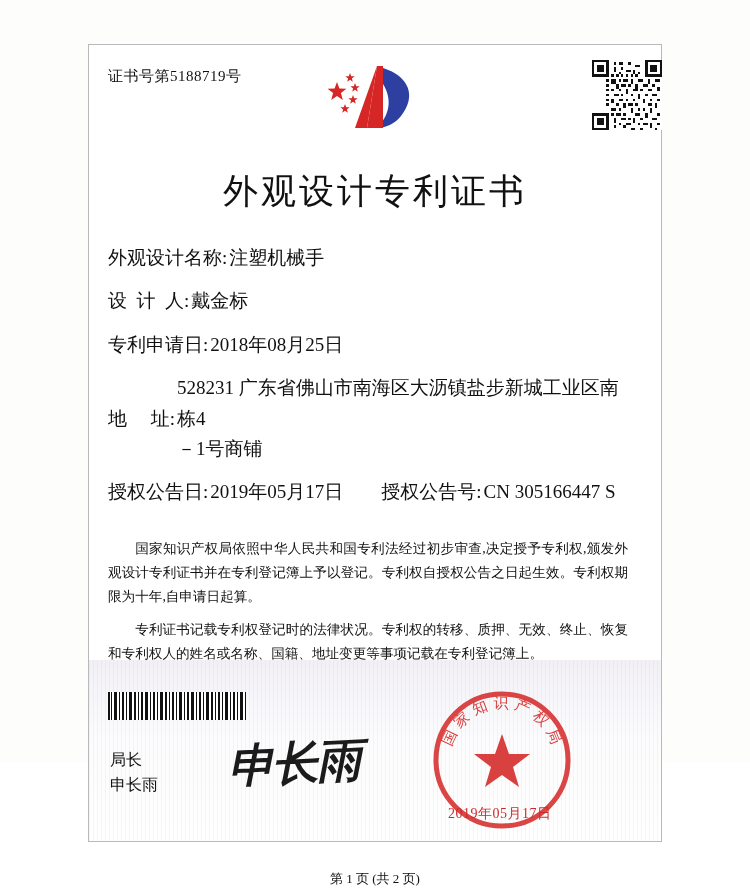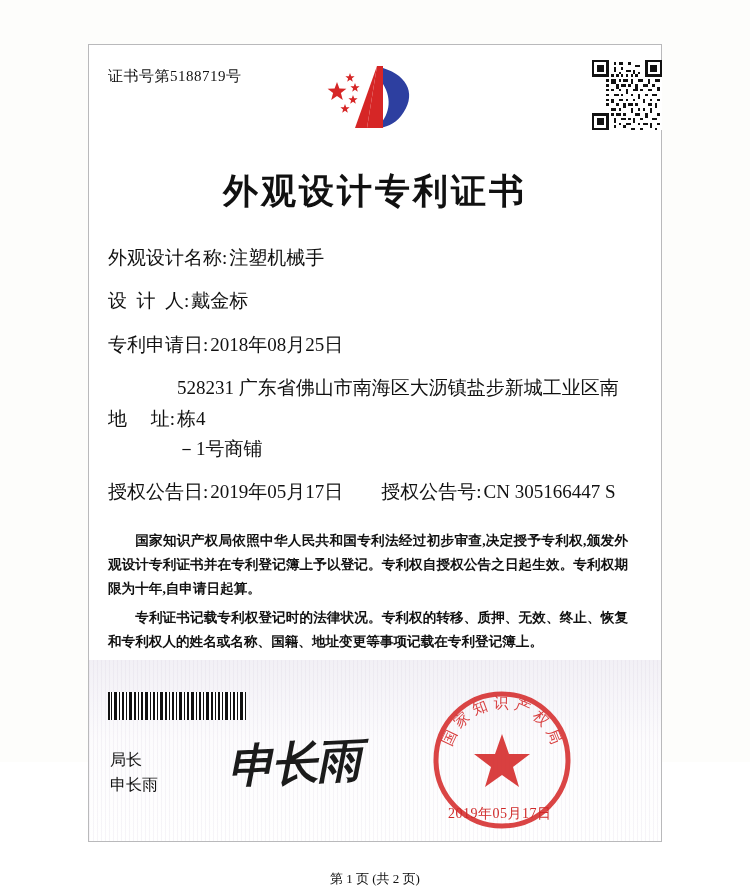--- a/index.html
+++ b/index.html
@@ -76,21 +76,21 @@
   }
 
   
   .title {
     position: absolute;
     left: 0;
     right: 0;
     top: 168px;
     text-align: center;
     font-size: 35px;
-    font-weight: bold;
+    font-weight: normal;
     letter-spacing: 3px;
     font-family: "DejaVu Serif", "Liberation Serif", serif;
     color: #111;
   }
 
   
   .fields {
     position: absolute;
     left: 108px;
     top: 243px;
@@ -126,22 +126,21 @@
     left: 108px;
     top: 529px;
     width: 520px;
     font-size: 13.6px;
     line-height: 1.78;
     color: #111;
     text-align: justify;
   }
   .para {
     text-indent: 2em;
-    margin: 0 0 4px 0;
-    font-weight: bold;
+    margin: 8px 0 4px 0;
   }
 
   
   .barcode {
     position: absolute;
     left: 108px;
     top: 692px;
     width: 138px;
     height: 28px;
   }

